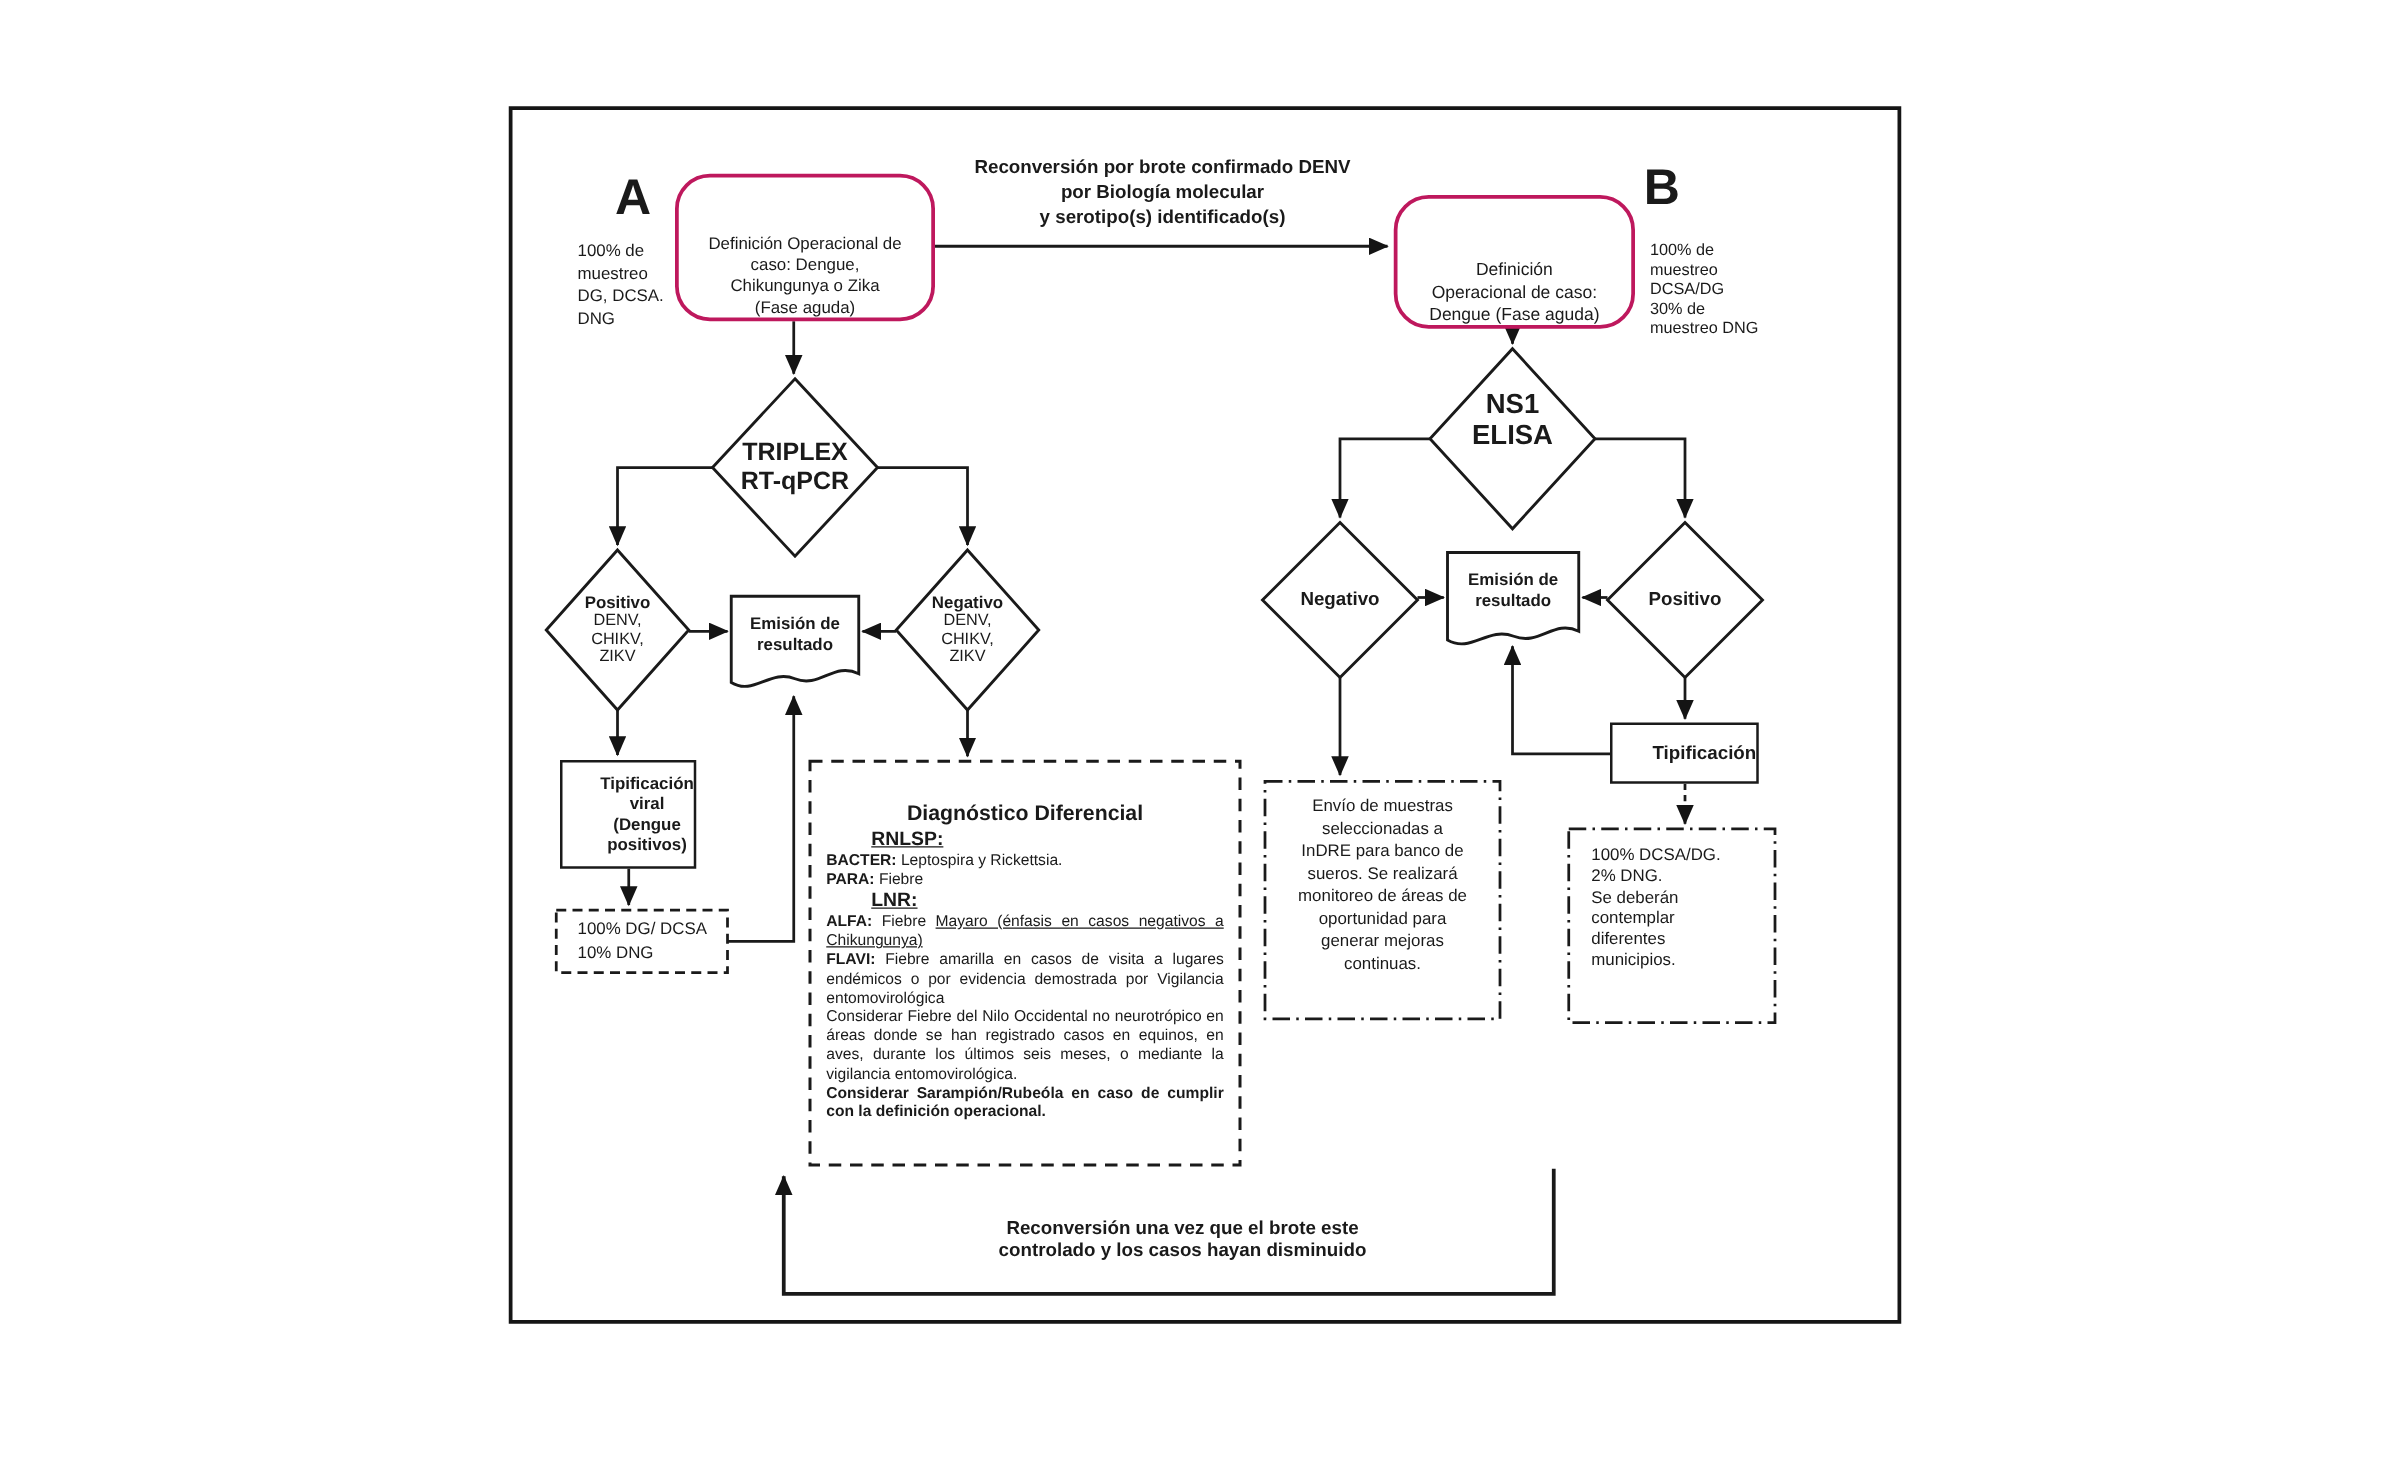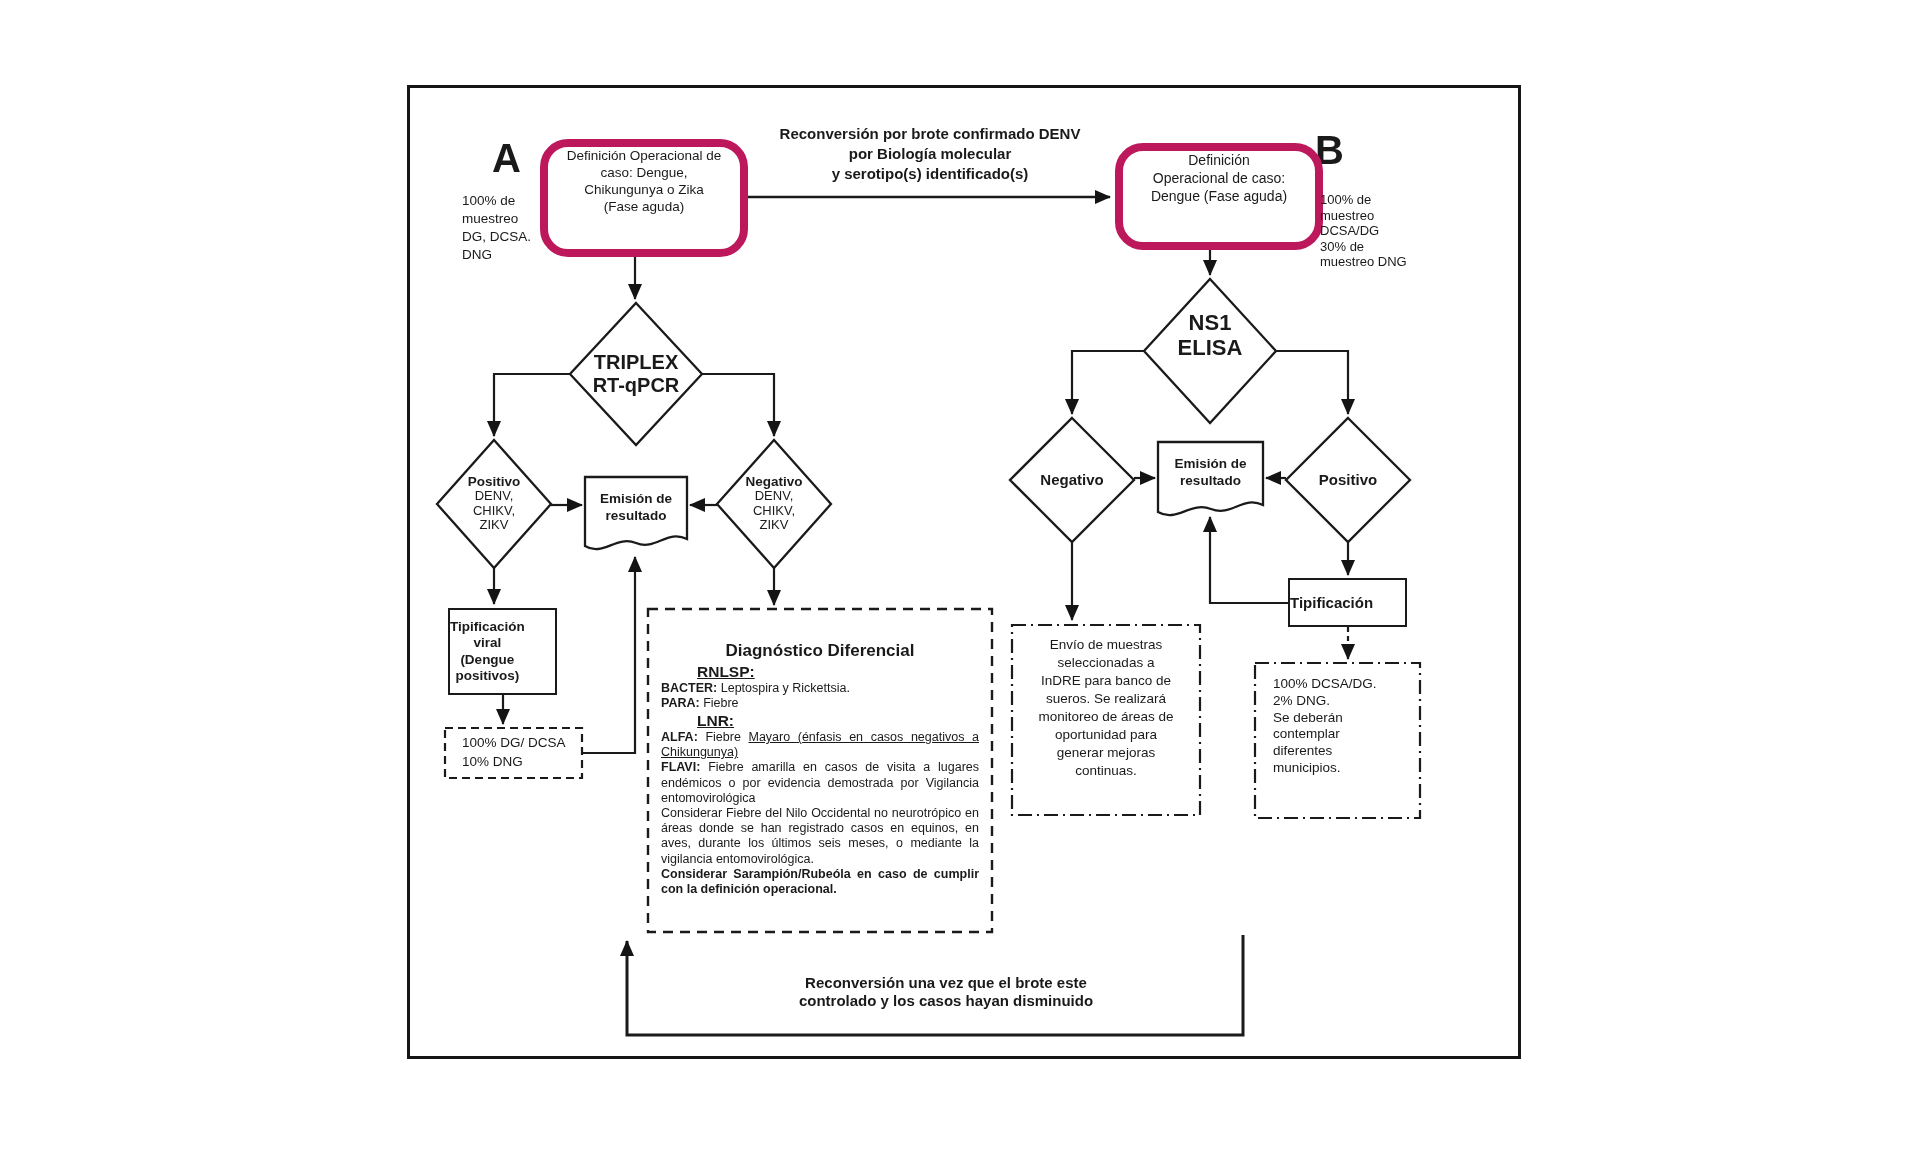--- a/index.html
+++ b/index.html
@@ -2,24 +2,24 @@
 <html><head>
 <meta charset="utf-8">
 <style>
   html,body{margin:0;padding:0;background:#ffffff;}
   #canvas{position:relative;width:1920px;height:1166px;background:#ffffff;overflow:hidden;
           font-family:"Liberation Sans", sans-serif;color:#1a1a1a;}
   .abs{position:absolute;}
   .pre{white-space:pre-line;}
   .ctr{text-align:center;}
   .outer-frame{border:3px solid #151515;}
-  .round-box{border:8px solid #be185d;border-radius:28px;background:#fff;box-sizing:border-box;
-             display:flex;align-items:flex-start;justify-content:center;text-align:center;}
+  .round-box{border:3px solid #be185d;border-radius:28px;background:#fff;box-sizing:border-box;
+             display:flex;align-items:flex-end;justify-content:center;text-align:center;}
   .plain-box{border:2.5px solid #1a1a1a;background:#fff;box-sizing:border-box;
-             display:flex;align-items:center;justify-content:flex-start;text-align:center;font-weight:bold;}
+             display:flex;align-items:center;justify-content:flex-end;text-align:center;font-weight:bold;}
   .big-letter{font-size:40px;font-weight:bold;line-height:1;}
   .note{font-size:13.5px;line-height:18px;}
   .bold-note{font-weight:bold;font-size:15px;line-height:20px;}
   .diamond-label{font-weight:bold;}
   .diag-title{font-size:17px;font-weight:bold;text-align:center;line-height:22px;}
   .diag-h{font-size:15.5px;font-weight:bold;text-decoration:underline;line-height:19px;margin-left:36px;}
   .diag-line{font-size:12.5px;line-height:15px;}
   .diag-p{font-size:12.5px;line-height:15.2px;text-align:justify;}
   .diag-p b, .diag-line b{font-weight:bold;}
   .u{text-decoration:underline;}
@@ -141,21 +141,21 @@
     <div class="diag-line"><b>PARA:</b><span> Fiebre</span></div>
     <div class="diag-h">LNR:</div>
     <div class="diag-p"><b>ALFA:</b><span> Fiebre </span><span class="u">Mayaro (énfasis en casos negativos a Chikungunya)</span></div>
     <div class="diag-p"><b>FLAVI:</b><span> Fiebre amarilla en casos de visita a lugares endémicos o por evidencia demostrada por Vigilancia entomovirológica</span></div>
     <div class="diag-p">Considerar Fiebre del Nilo Occidental no neurotrópico en áreas donde se han registrado casos en equinos, en aves, durante los últimos seis meses, o mediante la vigilancia entomovirológica.</div>
     <div class="diag-p" style="font-weight:bold;">Considerar Sarampión/Rubeóla en caso de cumplir con la definición operacional.</div>
   </div>
 
   <div class="abs big-letter" style="left:1315px;top:130px;">B</div>
 
-  <div class="abs round-box" style="left:1115px;top:143px;width:208px;height:107px;">
+  <div class="abs round-box" style="left:1115px;top:156px;width:193px;height:107px;">
     <div class="pre ctr" style="font-size:14px;line-height:18px;">Definición
 Operacional de caso:
 Dengue (Fase aguda)</div>
   </div>
 
   <div class="abs pre" style="left:1320px;top:192px;width:110px;font-size:13px;line-height:15.5px;">100% de
 muestreo
 DCSA/DG
 30% de
 muestreo DNG</div>

